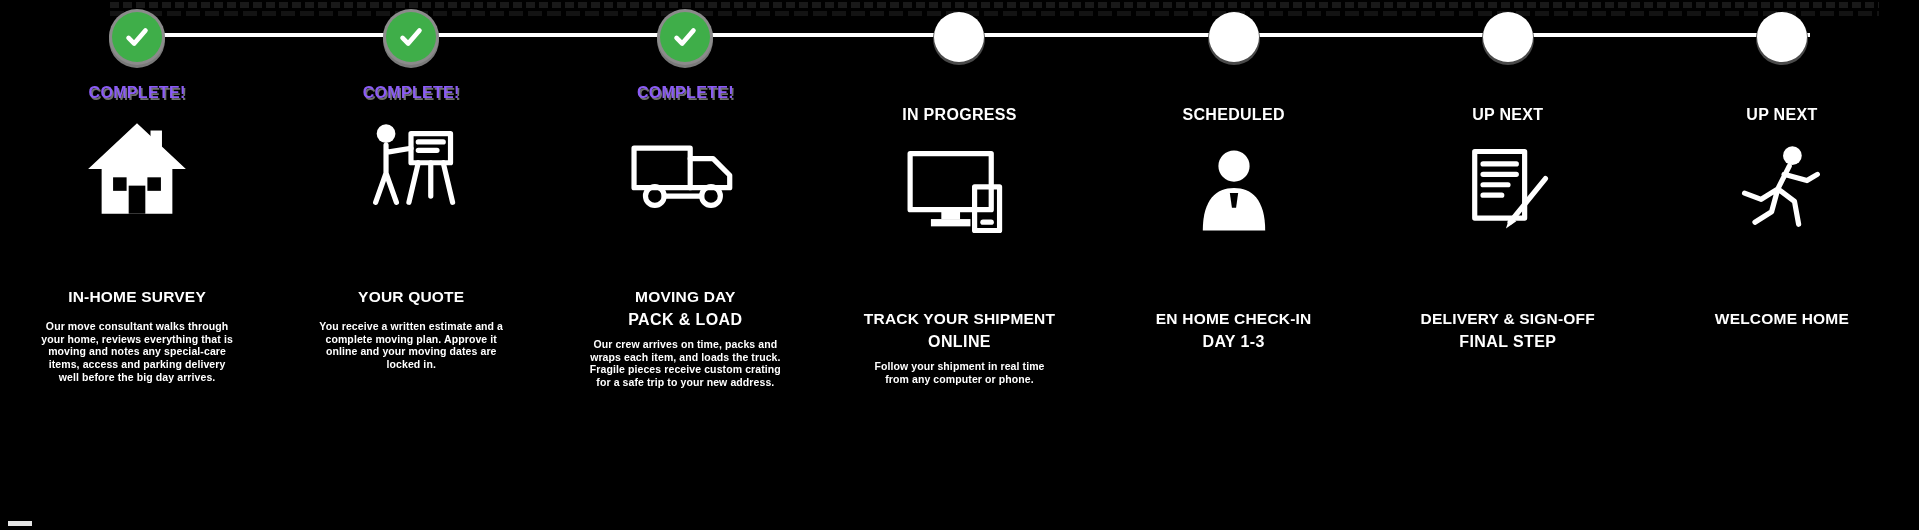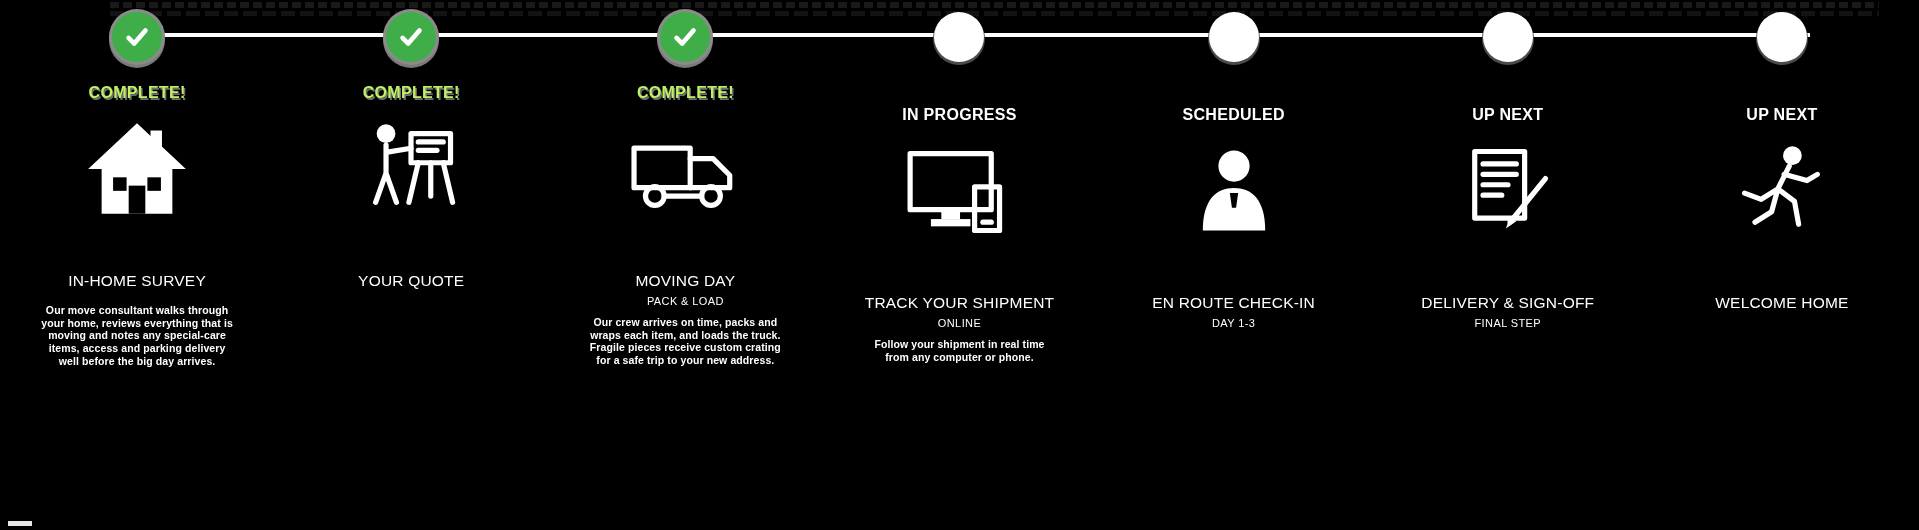--- a/index.html
+++ b/index.html
@@ -45,37 +45,37 @@
   .badge.pending {
     background:#ffffff;
     box-shadow:0 2px 0 1px #4a4a4a;
   }
   .badge svg { width:30px; height:30px; }
   .status {
     margin-top:14px; height:18px;
     font-size:16px; font-weight:800; letter-spacing:.3px;
   }
   .status.complete {
-    color:#bef264;
+    color:#8b5cf6;
     text-shadow:1.5px 1.5px 0 #6f6f6f;
   }
   .status.pending { color:#ffffff;margin-top:36px; }
   .icon-box {
     height:118px; margin-top:8px;
     display:flex; align-items:center; justify-content:center;
   }
   .icon-box svg { height:104px; width:136px; }
   .heading {
-    margin-top:44px;
-    font-size:15.5px; font-weight:400; letter-spacing:.2px;
+    margin-top:60px;
+    font-size:15.5px; font-weight:700; letter-spacing:.2px;
     max-width:230px; line-height:1.15;
   }
   .subheading {
     margin-top:5px;
-    font-size:11px; font-weight:400; letter-spacing:.4px;
+    font-size:16px; font-weight:700; letter-spacing:.4px;
   }
   .desc {
     margin:9px auto 0; max-width:196px;
     font-size:10.5px; font-weight:700; line-height:1.22; letter-spacing:.1px;
   }
   .ic { stroke:#fff; fill:none; stroke-width:5; stroke-linecap:round; stroke-linejoin:round; }
   .icf { fill:#fff; stroke:none; }
   .cut { fill:#000; stroke:none; }
 </style>
 </head>
@@ -123,20 +123,21 @@
         <svg viewBox="0 0 100 100">
           <circle class="icf" cx="26" cy="16" r="9"></circle>
           <path class="ic" d="M26 27 L26 54 M26 34 L50 30 M26 54 L16 82 M26 54 L36 82"></path>
           <rect class="ic" x="50" y="16" width="38" height="28"></rect>
           <path class="ic" d="M57 24 L81 24 M57 32 L75 32"></path>
           <path class="ic" d="M57 44 L48 82 M81 44 L90 82 M69 44 L69 76"></path>
         </svg>
       </div>
       <div class="heading">YOUR QUOTE</div>
       <div class="subheading"></div>
+      <p class="desc">You receive a written estimate and a complete moving plan. Approve it online and your moving dates are locked in.</p>
     </div>
 
     <div class="step">
       <div class="badge-wrap">
         <div class="badge complete">
           <svg viewBox="0 0 32 32">
               <polyline points="7,17 13,23 25,9" stroke="#fff" stroke-width="5" fill="none" stroke-linecap="round" stroke-linejoin="round"></polyline>
             </svg>
         </div>
       </div>
@@ -179,21 +180,21 @@
         <div class="badge pending"></div>
       </div>
       <div class="status pending">SCHEDULED</div>
       <div class="icon-box">
         <svg viewBox="0 0 100 100">
           <circle class="icf" cx="50" cy="26" r="15"></circle>
           <path class="icf" d="M20 88 C20 58 33 47 50 47 C67 47 80 58 80 88 Z"></path>
           <path class="cut" d="M46 52 L54 52 L52 66 L48 66 Z"></path>
         </svg>
       </div>
-      <div class="heading">EN ROUTE CHECK-IN</div>
+      <div class="heading">EN HOME CHECK-IN</div>
       <div class="subheading">DAY 1-3</div>
     </div>
 
     <div class="step">
       <div class="badge-wrap">
         <div class="badge pending"></div>
       </div>
       <div class="status pending">UP NEXT</div>
       <div class="icon-box">
         <svg viewBox="0 0 100 100">

